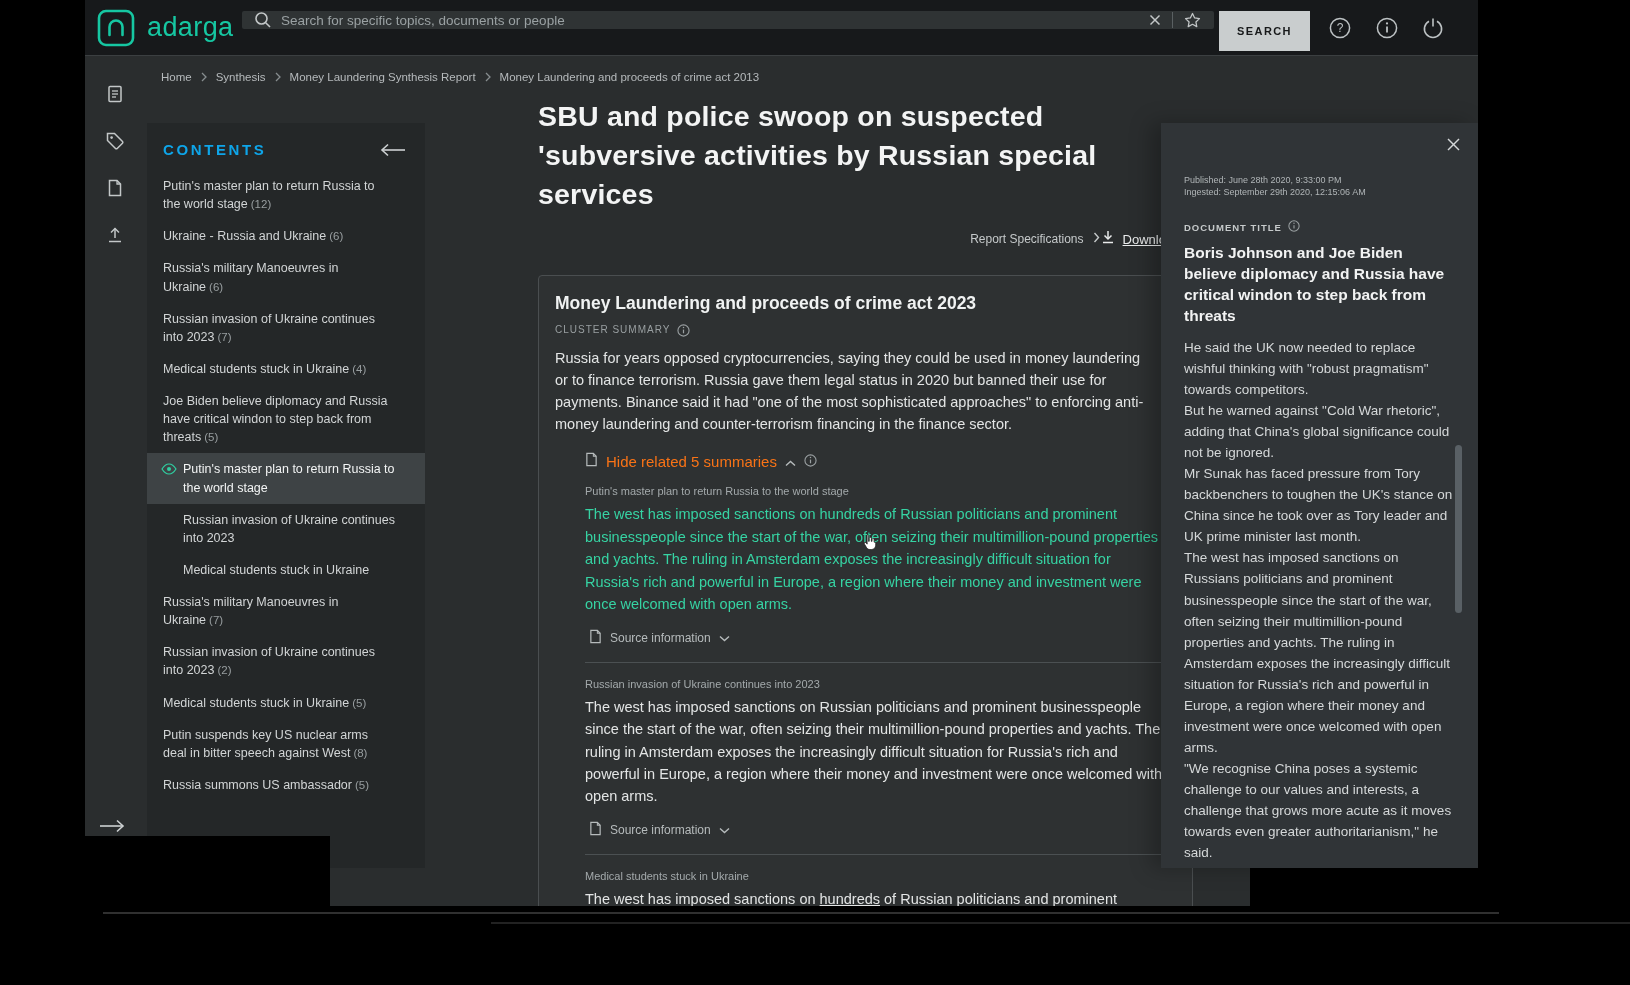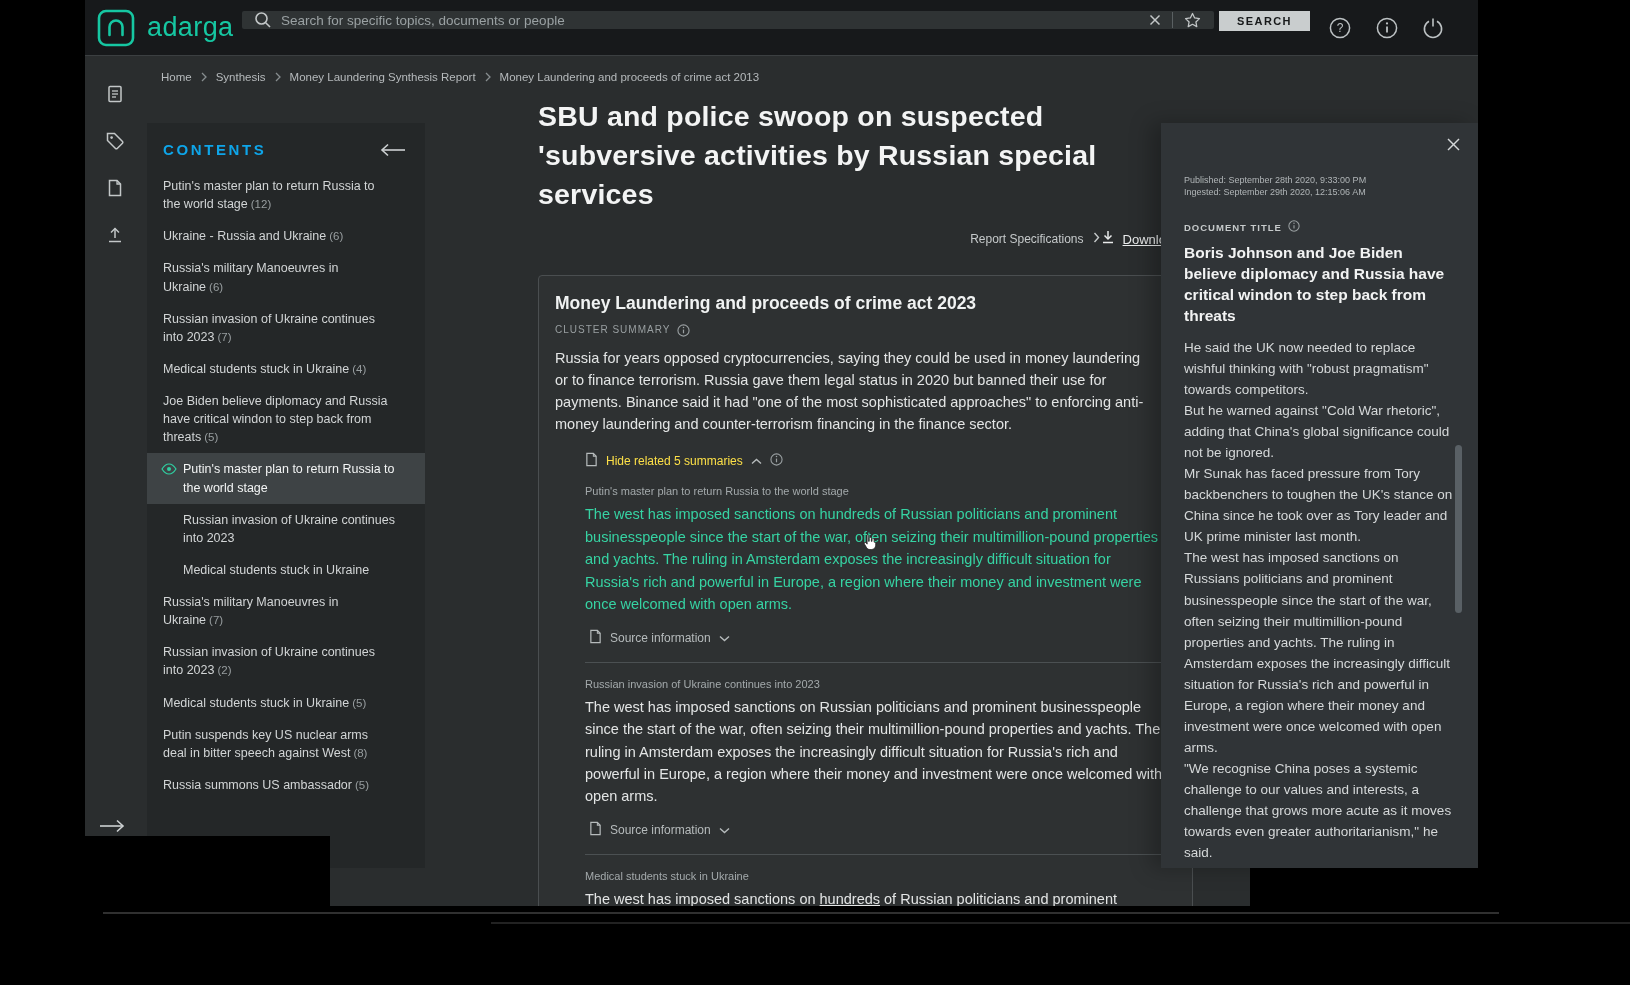--- a/index.html
+++ b/index.html
@@ -26,21 +26,21 @@
   }
   .search-wrap .s-icon { display:flex; margin-right:9px; }
   .search-input {
     flex:1; background:transparent; border:none; outline:none;
     color:#dfe2e2; font-size:13.5px; font-family:"Liberation Sans",sans-serif;
   }
   .search-input::placeholder { color:#9aa1a3; }
   .icon-btn { display:flex; align-items:center; cursor:pointer; }
   .sep { width:1px; height:16px; background:#5a6062; margin:0 10px; }
   .search-btn {
-    position:absolute; left:1134px; top:11px; width:91px; height:20px;
+    position:absolute; left:1134px; top:11px; width:91px; height:40px;
     background:#c9cdce; color:#17191a; border:none; font-size:11px; font-weight:bold;
     letter-spacing:1.4px; font-family:"Liberation Sans",sans-serif; cursor:pointer;
   }
   .tb-icon { position:absolute; top:16px; width:24px; height:24px; display:flex; cursor:pointer; }
   
   .breadcrumb {
     position:absolute; left:76px; top:71px; display:flex; align-items:center; gap:9px;
     font-size:11.5px; color:#b6babc;
   }
   .crumb { cursor:pointer; }
@@ -72,21 +72,21 @@
   .dl-label { color:#e9ebeb; font-size:13px; text-decoration:underline; }
   .card {
     margin-top:26px; width:655px; min-height:700px;
     background:#2e3132; border:1px solid #4a4e50; border-radius:4px;
     padding:15px 16px 30px;
   }
   .card-title { font-size:17.5px; font-weight:bold; color:#f0f2f2; margin:2px 0 10px; }
   .cluster-row { display:flex; gap:7px; color:#999fa1; font-size:10px; letter-spacing:1px; margin-bottom:9px; }
   .card-summary { font-size:14.5px; color:#e3e5e5; line-height:1.5; width:600px; }
   .related { margin-left:30px; margin-top:17px; }
-  .related-toggle { display:flex; align-items:center; gap:8px; color:#fde047; font-size:12px; cursor:pointer; }
+  .related-toggle { display:flex; align-items:center; gap:8px; color:#f97316; font-size:15px; cursor:pointer; }
   .sum-section { margin-top:15px; }
   .sum-label { font-size:11px; color:#a3a9ab; margin-bottom:6px; }
   .sum-text { font-size:14.5px; line-height:1.55; color:#e3e5e5; width:578px; }
   .sum-text.teal { color:#36d3a3; }
   .link-word { text-decoration:underline; cursor:pointer; }
   .source-row { margin-top:13px; margin-left:4px; display:flex; align-items:center; gap:8px; color:#b6bbbc; font-size:12px; cursor:pointer; }
   .divider { border-top:1px solid #4b5052; margin-top:15px; }
   
   .doc-panel {
     position:absolute; left:1076px; top:123px; width:317px; height:745px;
@@ -352,21 +352,21 @@
   </main>
 
   <aside class="doc-panel">
     <span class="close-btn">
       <svg width="17" height="17" viewBox="0 0 17 17">
           <line x1="3" y1="3" x2="14" y2="14" stroke="#d4d8d9" stroke-width="1.4"></line>
           <line x1="14" y1="3" x2="3" y2="14" stroke="#d4d8d9" stroke-width="1.4"></line>
         </svg>
     </span>
     <div class="meta">
-      <div>Published: September 28th 2020, 9:33:00 PM</div>
+      <div>Published: June 28th 2020, 9:33:00 PM</div>
       <div>Ingested: September 29th 2020, 12:15:06 AM</div>
     </div>
     <div class="doc-label-row">
       <span>DOCUMENT TITLE</span>
       <span><svg width="12" height="12" viewBox="0 0 14 14">
             <circle cx="7" cy="7" r="6" fill="none" stroke="#9aa0a2" stroke-width="1.2"></circle>
             <line x1="7" y1="6" x2="7" y2="10" stroke="#9aa0a2" stroke-width="1.3"></line>
             <circle cx="7" cy="3.8" r=".8" fill="#9aa0a2"></circle>
           </svg></span>
     </div>

